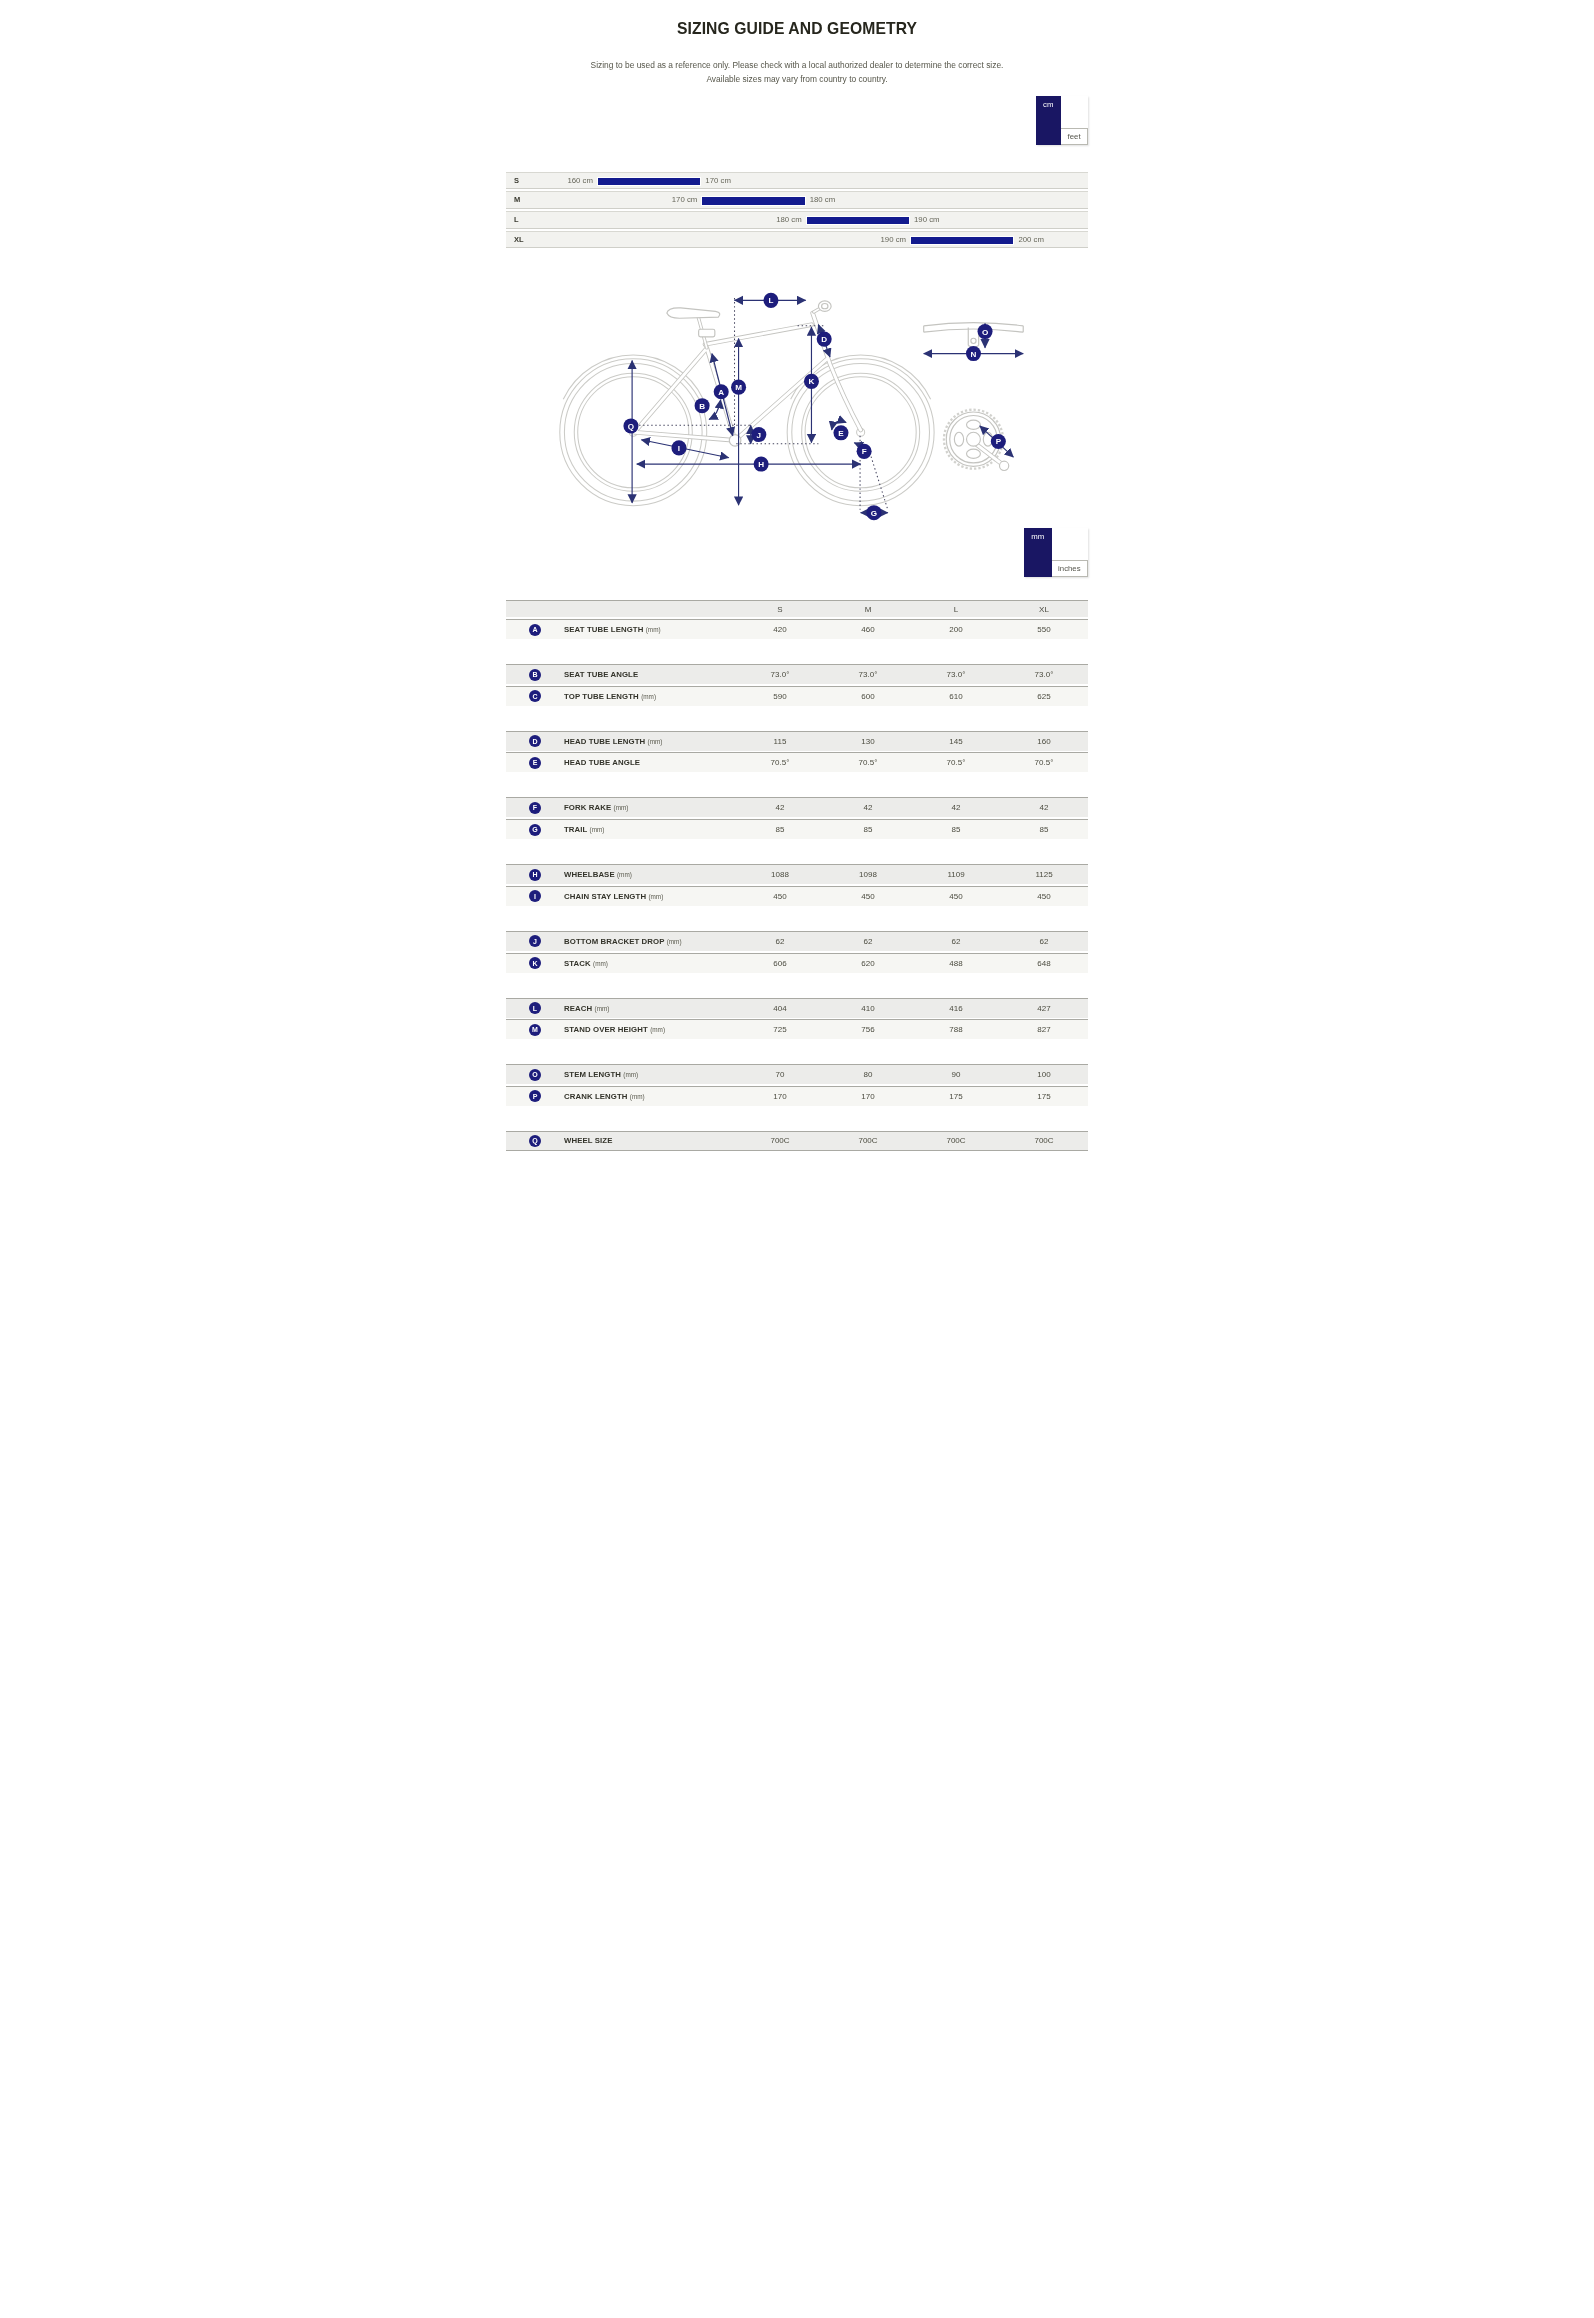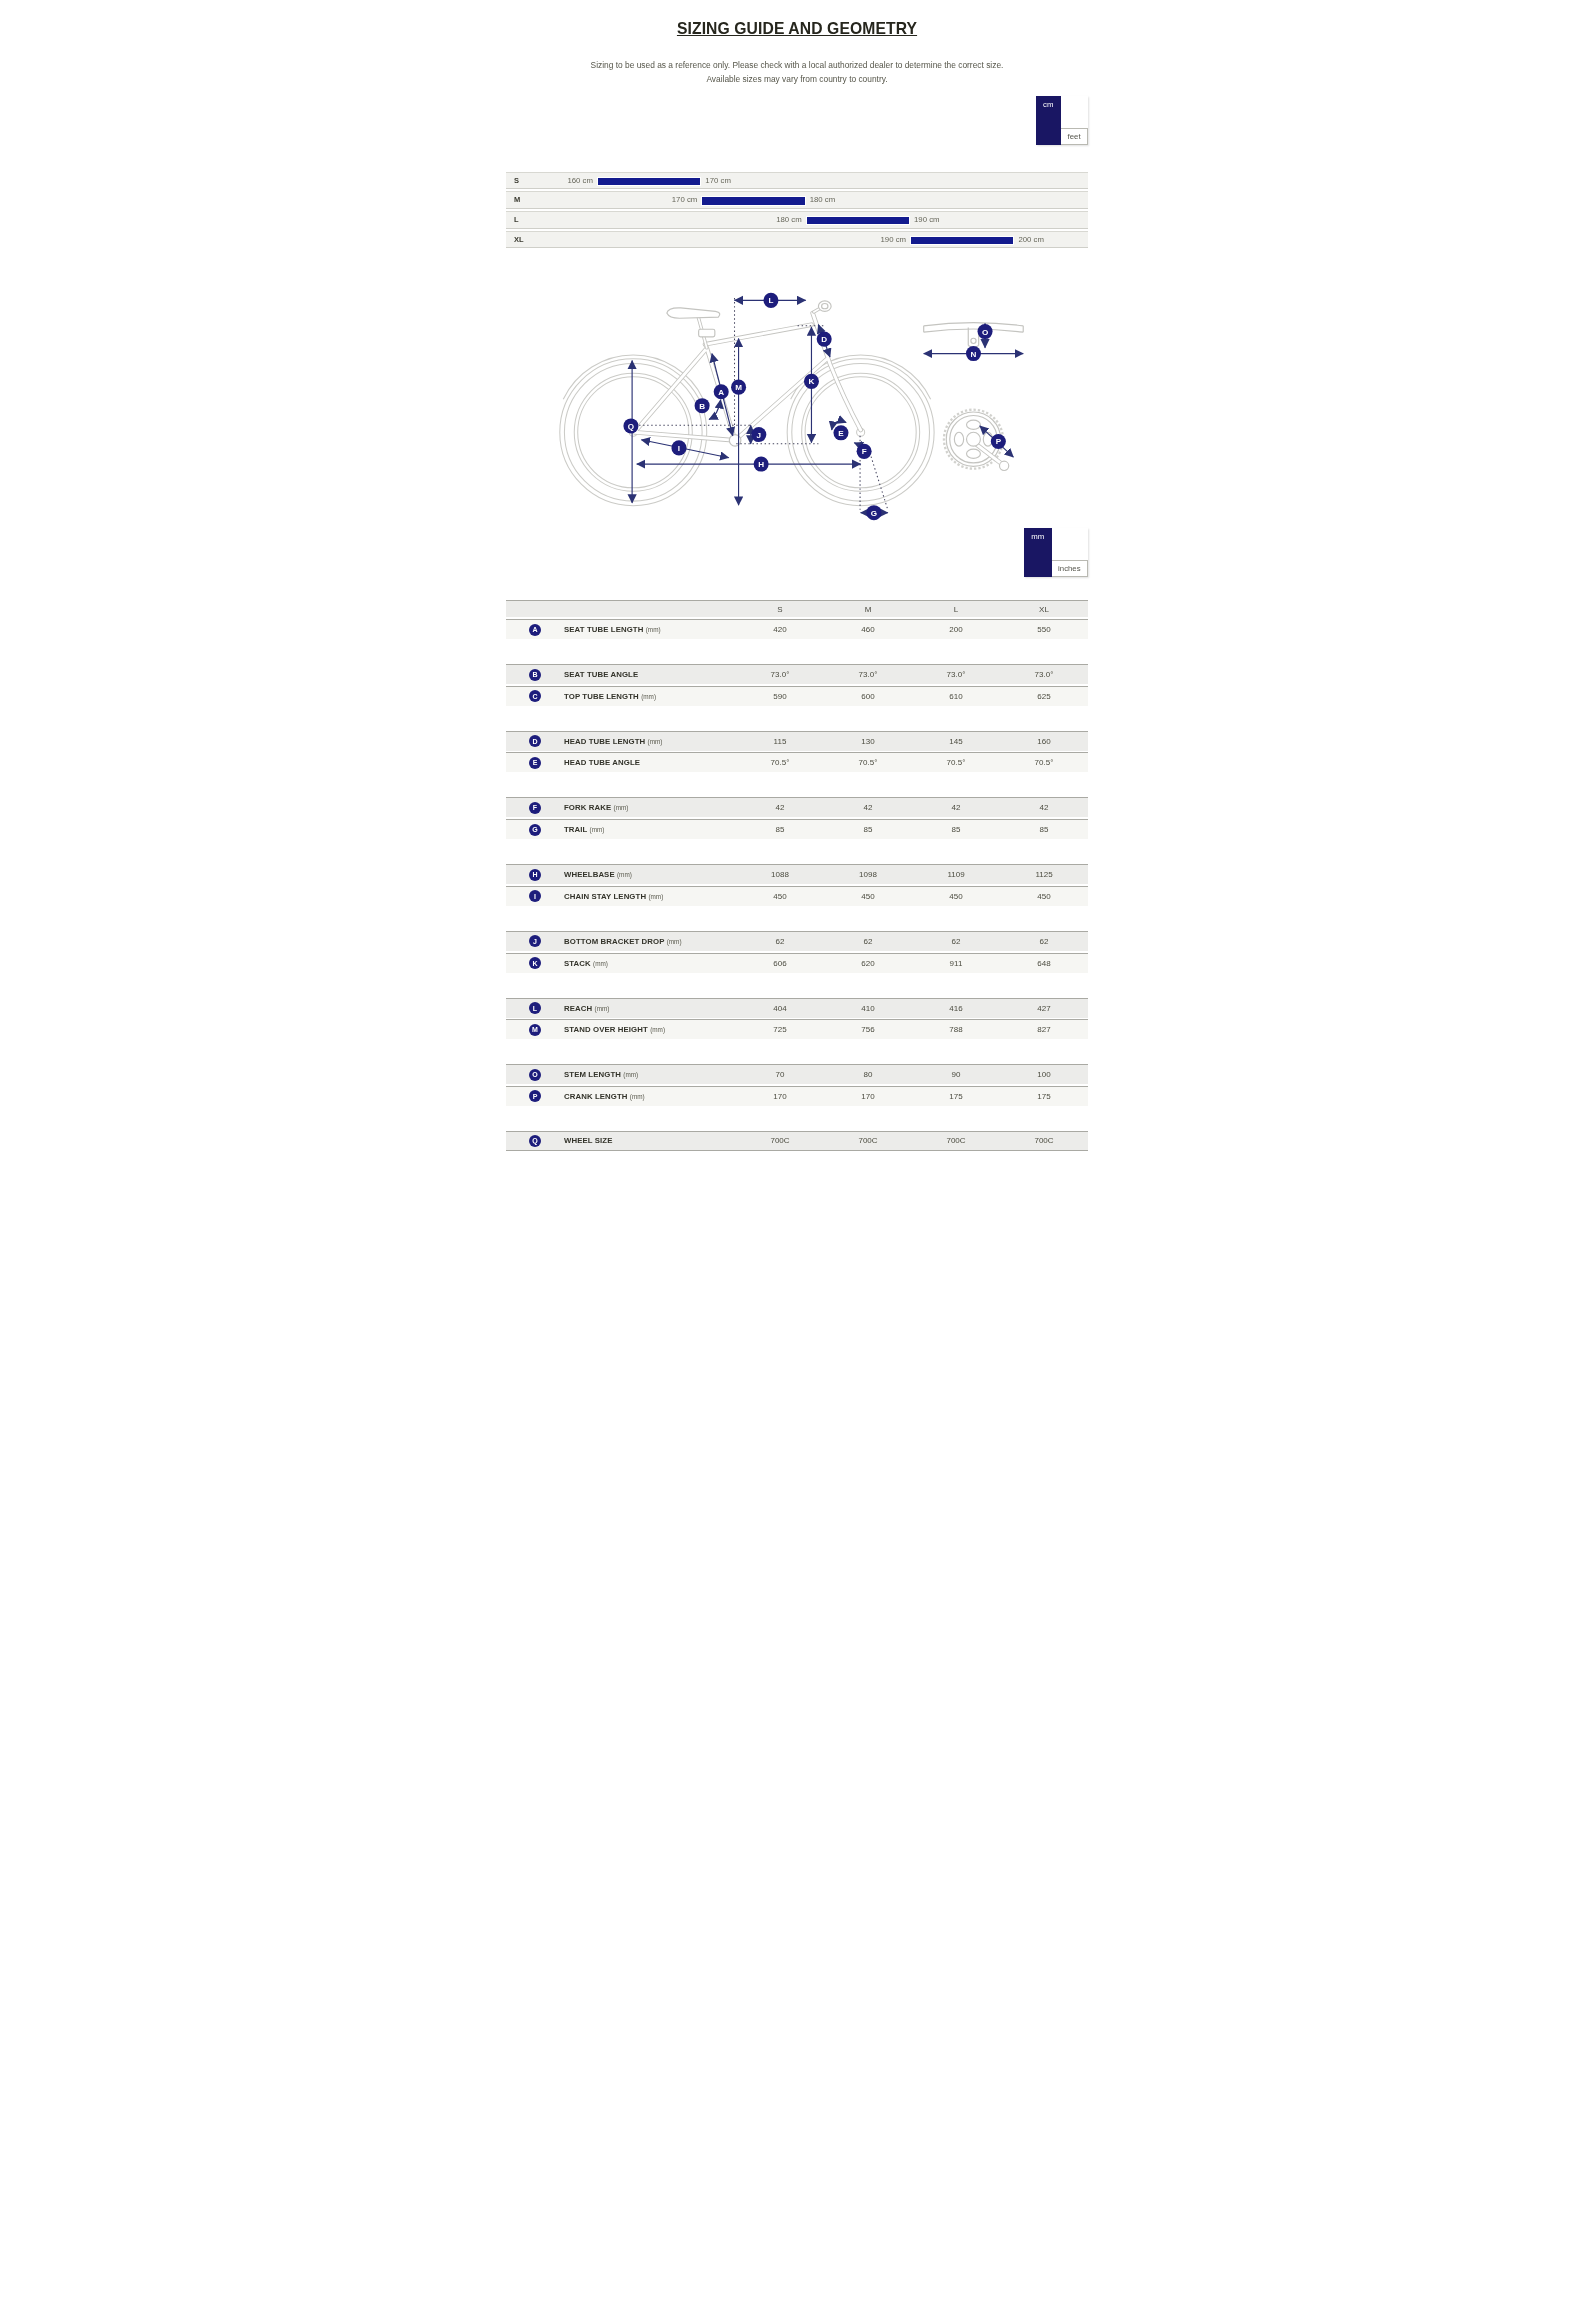--- a/index.html
+++ b/index.html
@@ -15,21 +15,20 @@
   .content { width: 582px; margin: 0 19px; }
 
   
   .page-title {
     text-align: center;
     font-size: 15.7px;
     font-weight: 700;
     letter-spacing: 0.1px;
     color: #26261d;
     margin-bottom: 21px;
-    text-decoration: underline;
   }
   .subtitle { text-align: center; font-size: 8.4px; line-height: 1.65; color: #56564a; }
 
   
   .toggle-row { display: flex; justify-content: flex-end; }
   .toggle-row.first { margin-top: 9.3px; }
   .toggle { display: inline-flex; box-shadow: 0.6px 1.2px 1.7px rgba(0,0,0,0.12); }
   .toggle .opt {
     min-width: 25.5px; text-align: left;
     padding: 2.9px 6.4px; font-size: 7.8px; cursor: pointer;
@@ -388,21 +387,21 @@
         <span class="t-val">62</span>
         <span class="t-val">62</span>
       </div>
       <div class="t-row odd">
         <span class="badge-cell">
           <span class="badge" style="background: rgb(29, 29, 124);">K</span>
         </span>
         <span class="t-label">STACK <small>(mm)</small></span>
         <span class="t-val">606</span>
         <span class="t-val">620</span>
-        <span class="t-val">911</span>
+        <span class="t-val">488</span>
         <span class="t-val">648</span>
       </div>
       <div class="t-row even">
         <span class="badge-cell">
           <span class="badge" style="background: rgb(29, 29, 124);">L</span>
         </span>
         <span class="t-label">REACH <small>(mm)</small></span>
         <span class="t-val">404</span>
         <span class="t-val">410</span>
         <span class="t-val">416</span>

